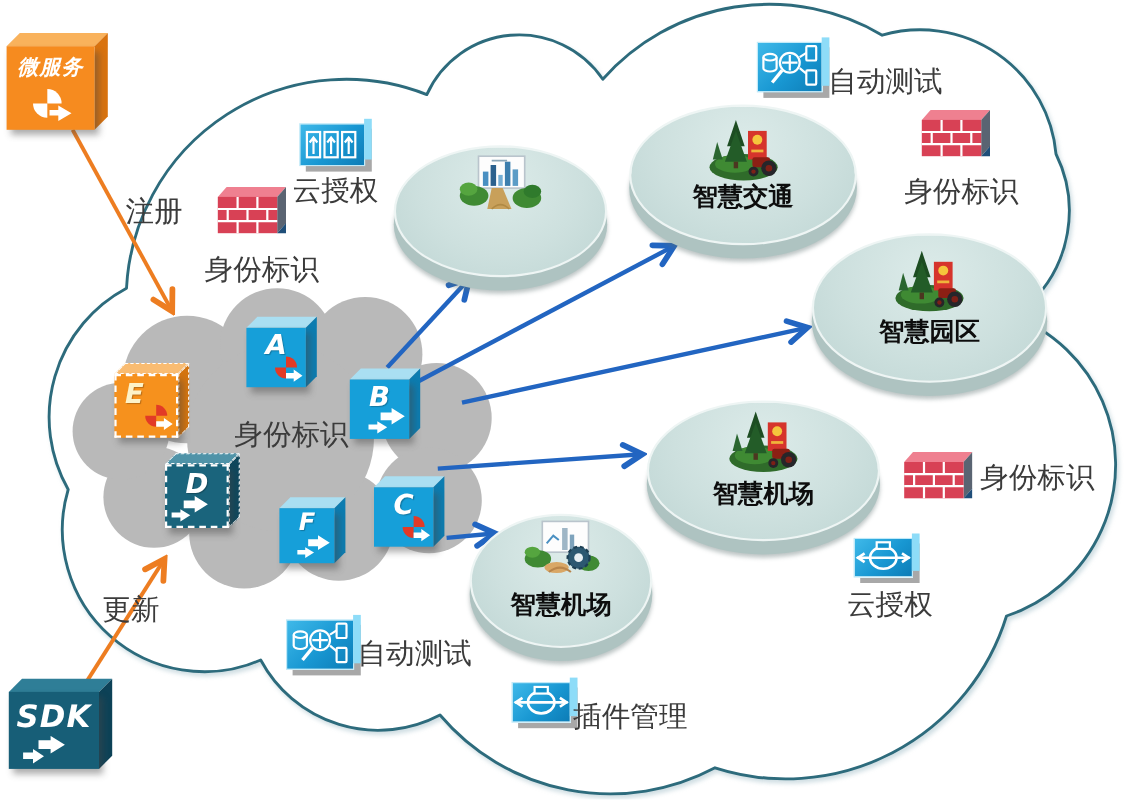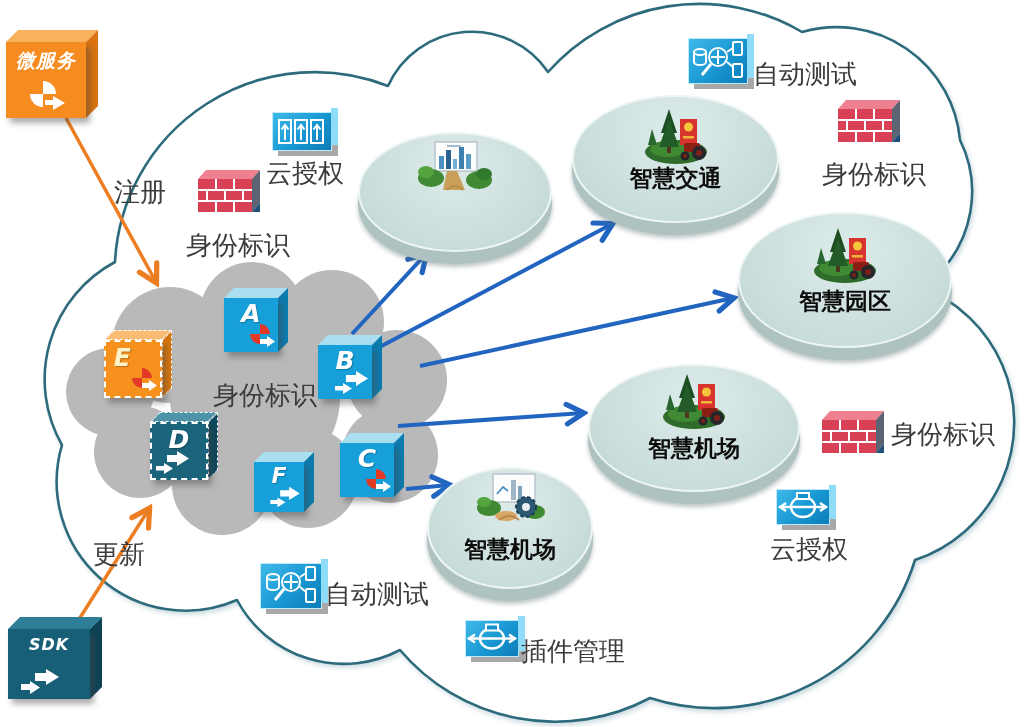--- a/index.html
+++ b/index.html
@@ -206,21 +206,21 @@
         <path d="M19,16 L19,29 A13,13 0 0 1 6,16 Z" fill="#fff"></path>
         <polygon points="21,22 29,22 29,18 41,25 29,32 29,27 21,27" fill="#fff"></polygon>
       </svg>
     </div>
   </div>
 
   <div class="cube" style="left:8px;top:617px;--w:82px;--h:70px;--d:12px;--f:#175e77;--t:#2f7e97;--r:#0d4257">
     <div class="top"></div>
     <div class="right"></div>
     <div class="front">
-      <div class="nodelbl" style="font-size:16px">SDK</div>
+      <div class="nodelbl" style="font-size:28px">SDK</div>
       <svg class="nodeicon" style="left:40%" width="44" height="26" viewBox="0 0 44 26">
         <polygon points="16,4 27,4 27,0 40,8 27,16 27,12 16,12" fill="#fff"></polygon>
         <polygon points="2,15 11,15 11,12 21,18.5 11,25 11,21 2,21" fill="#fff"></polygon>
       </svg>
     </div>
   </div>
 
   <div class="lbl" style="left:114px;top:175px">注册</div>
   <div class="lbl" style="left:93px;top:537px">更新</div>
   <div class="lbl" style="left:213px;top:378px;z-index:4">身份标识</div>

